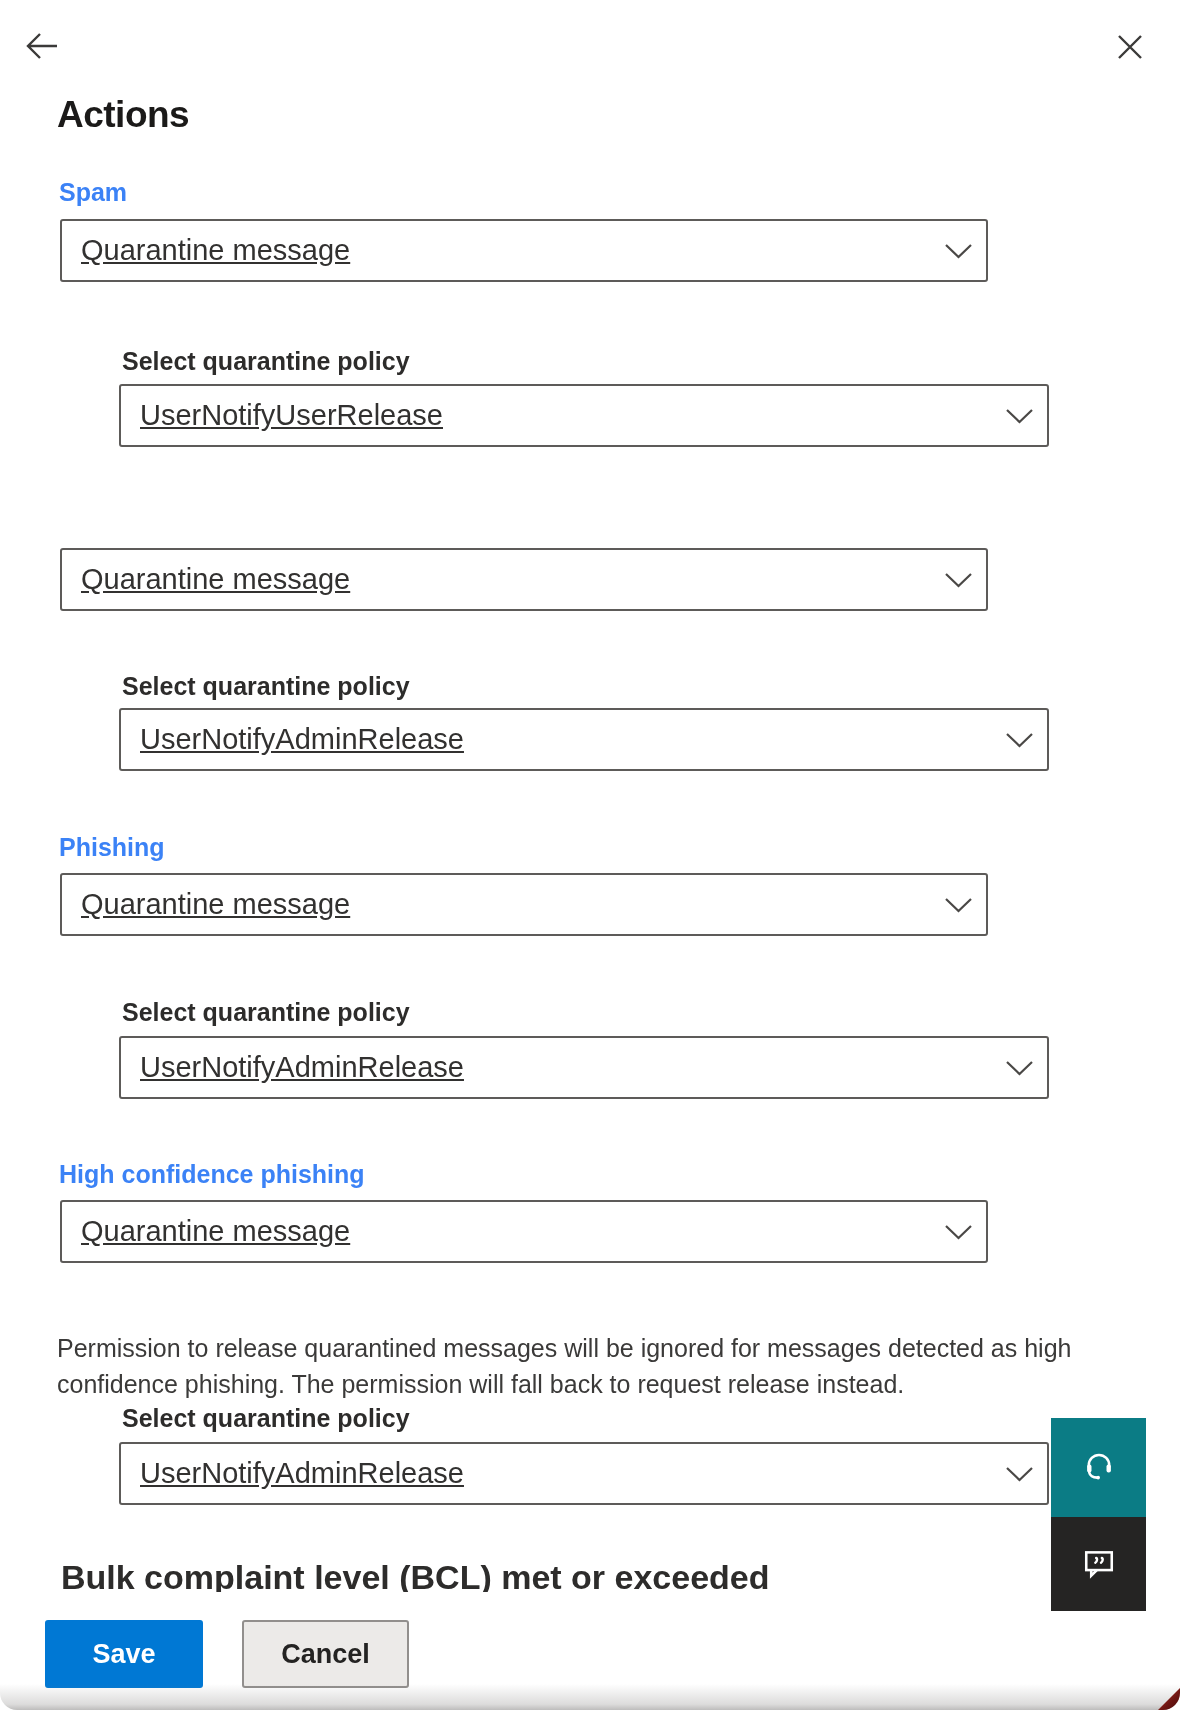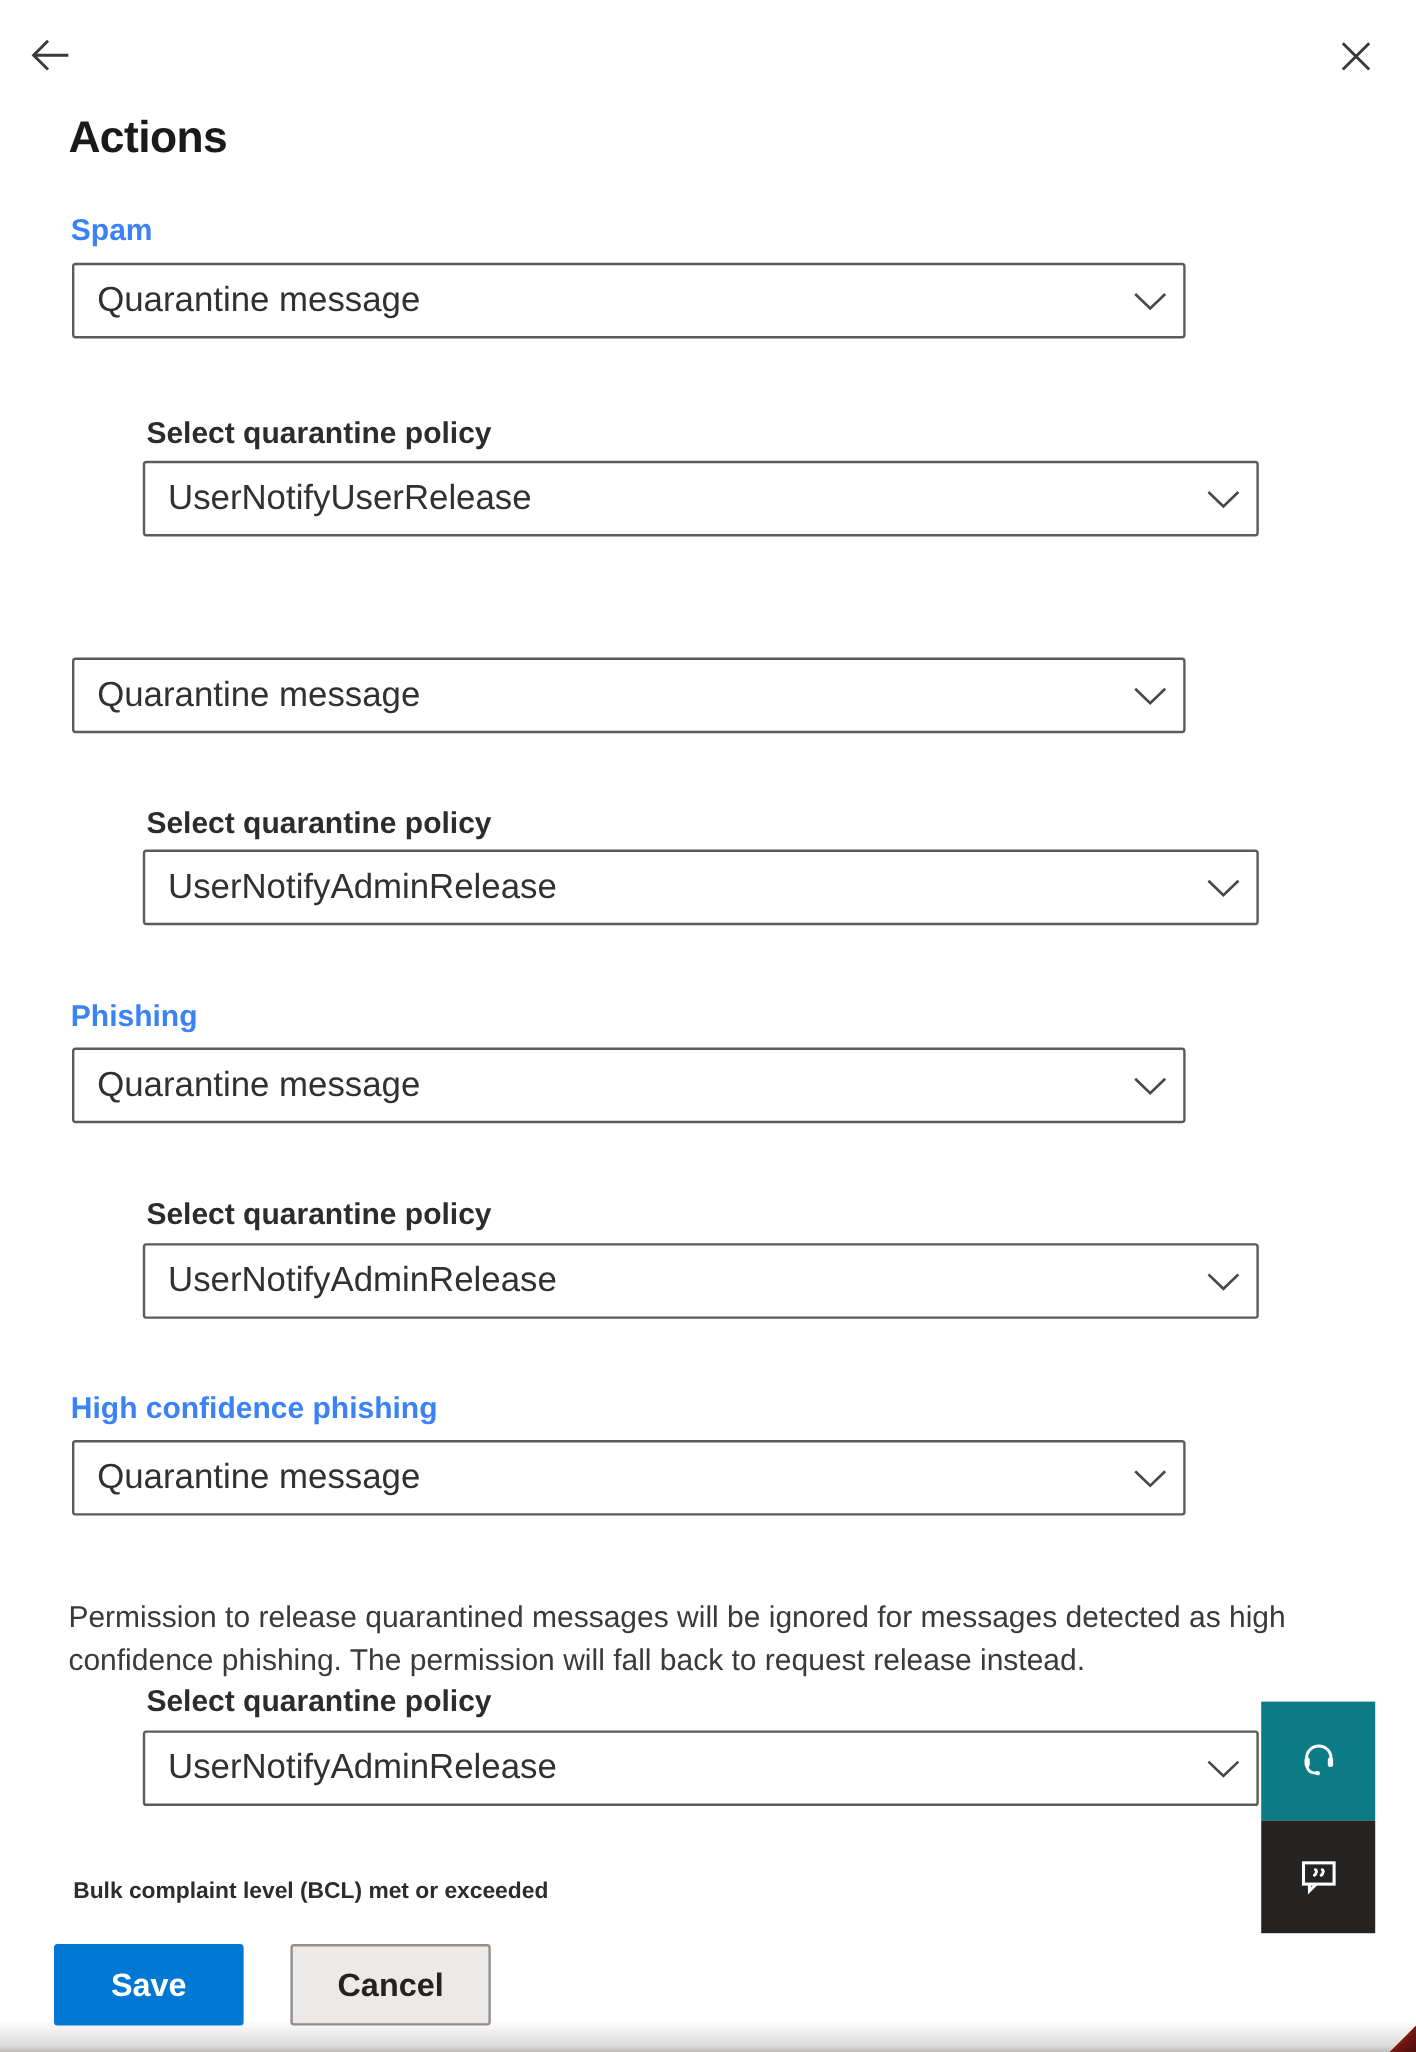--- a/index.html
+++ b/index.html
@@ -1,40 +1,40 @@
 <!DOCTYPE html>
 <html><head>
 <meta charset="utf-8">
 <style>
   html,body{margin:0;padding:0;background:#ffffff;}
   #canvas{
     position:relative;width:1180px;height:1710px;background:#ffffff;
-    overflow:hidden;font-family:"Liberation Sans",sans-serif;color:#323130;
+    overflow:hidden;font-family:"Liberation Sans",sans-serif;color:#323130;border-radius:17px;
   }
   .icon-btn{position:absolute;width:44px;height:44px;display:flex;align-items:center;justify-content:center;cursor:pointer;background:transparent;border:none;padding:0;}
   .page-title{position:absolute;left:57px;top:94px;font-size:37px;font-weight:700;color:#1b1a19;letter-spacing:-0.5px;}
   .sec-label{position:absolute;left:59px;font-size:25px;font-weight:700;color:#3b82f6;line-height:32px;}
   .sub-label{position:absolute;left:122px;font-size:25px;font-weight:700;color:#2d2c2b;line-height:32px;}
   .field{
     position:absolute;height:63px;background:#fff;
     border:2px solid #5d5b59;border-radius:3px;box-sizing:border-box;cursor:pointer;
   }
   .field.top{left:60px;width:928px;}
   .field.sub{left:119px;width:930px;}
   .field .value{
     position:absolute;left:19px;top:0;height:77px;line-height:59px;
     font-size:29px;color:#37363
-5;white-space:nowrap;
+5;white-space:nowrap;text-decoration:underline;
   }
   .field .chev{position:absolute;right:14px;top:23px;width:27px;height:15px;}
   .note{
     position:absolute;left:57px;top:1302px;width:1070px;
     font-size:25px;line-height:36px;color:#3b3a39;margin-top:28px;
   }
-  .clipped-label{position:absolute;left:61px;top:1561px;font-size:19px;font-weight:700;color:#2d2c2b;line-height:32px;white-space:nowrap;z-index:2;}
+  .clipped-label{position:absolute;left:61px;top:1561px;font-size:34px;font-weight:700;color:#2d2c2b;line-height:32px;white-space:nowrap;z-index:2;}
   .footer{position:absolute;left:0;top:1592px;width:1180px;height:118px;background:#ffffff;z-index:3;}
   .btn{position:absolute;top:28px;height:68px;border-radius:3px;font-family:"Liberation Sans",sans-serif;font-size:27px;display:flex;align-items:center;justify-content:center;cursor:pointer;box-sizing:border-box;}
   .btn-save{left:45px;width:158px;background:#0078d4;border:2px solid #0078d4;color:#ffffff;font-weight:600;}
   .btn-cancel{left:242px;width:167px;background:#eceae8;border:2px solid #928f8d;color:#242322;font-weight:600;}
   .side-btn{position:absolute;left:1051px;width:95px;display:flex;align-items:center;justify-content:center;cursor:pointer;z-index:5;border:none;padding:0;}
   .side-help{top:1418px;height:99px;background:#0b7c85;}
   .side-feedback{top:1517px;height:94px;background:#252423;}
   .bottom-fade{position:absolute;left:0;top:1684px;width:1180px;height:26px;z-index:6;pointer-events:none;
     background:linear-gradient(180deg, rgba(255,255,255,0) 0%, rgba(130,128,126,0.28) 78%, rgba(110,108,106,0.45) 100%);}
   .corner-wedge{position:absolute;right:0;bottom:0;width:22px;height:22px;z-index:7;

